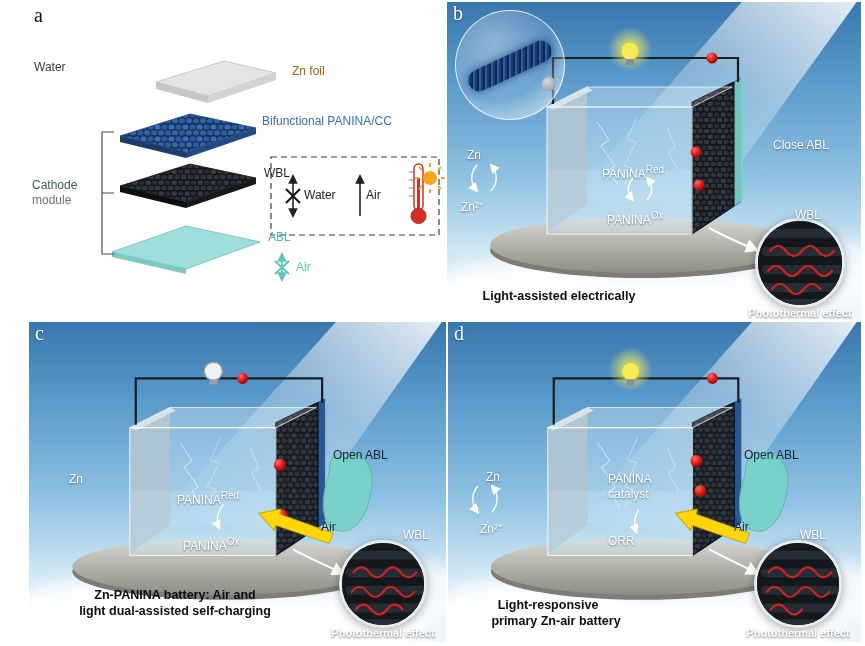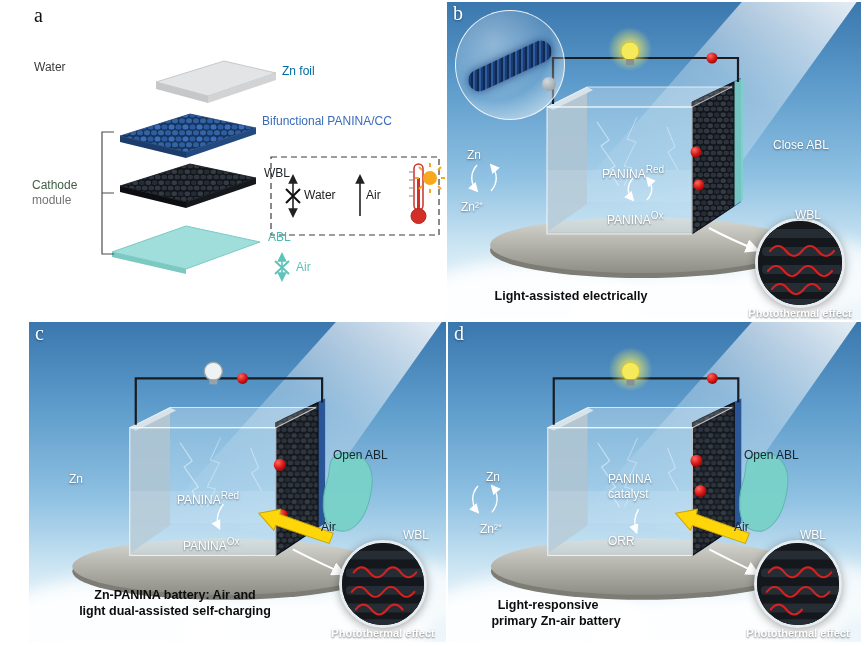--- a/index.html
+++ b/index.html
@@ -116,21 +116,21 @@
           <path d="M402,163 v-4 M402,185 v4 M391,174 h-4 M413,174 h4 M394,166 l-3,-3 M410,166 l3,-3 M394,182 l-3,3 M410,182 l3,3"></path>
         </g>
       </g>
       <g stroke="#5fc3ba" stroke-width="1.6" fill="none">
         <path d="M254,250 V 276" marker-start="url(#mt)" marker-end="url(#mt)"></path>
         <path d="M247,257 l14,13 M261,257 l-14,13" stroke-width="2"></path>
       </g>
     </svg>
     <span class="panel-letter" style="left:6px;top:0;color:#111;">a</span>
     <span class="lbl" style="left:6px;top:56px;color:#3a3a3a;">Water</span>
-    <span class="lbl" style="left:254px;top:60px;color:#0369a1;">Zn foil</span>
+    <span class="lbl" style="left:264px;top:60px;color:#a16207;">Zn foil</span>
     <span class="lbl" style="left:234px;top:110px;color:#3a6cb8;">Bifunctional PANINA/CC</span>
     <span class="lbl" style="left:236px;top:162px;color:#1f2326;">WBL</span>
     <span class="lbl" style="left:4px;top:174px;color:#3f5f46;">Cathode</span>
     <span class="lbl" style="left:4px;top:189px;color:#737373;">module</span>
     <span class="lbl" style="left:240px;top:226px;color:#49b8ae;text-align:center;">ABL</span>
     <span class="lbl" style="left:276px;top:184px;color:#222;">Water</span>
     <span class="lbl" style="left:338px;top:184px;color:#222;">Air</span>
     <span class="lbl" style="left:268px;top:256px;color:#5fc3ba;">Air</span>
   </section>
 
@@ -194,21 +194,21 @@
         </g>
       </svg>
     </div>
     <span class="panel-letter white" style="left:6px;top:0;">b</span>
     <span class="lbl white" style="left:20px;top:146px;">Zn</span>
     <span class="lbl white" style="left:14px;top:196px;">Zn²⁺</span>
     <span class="lbl white" style="left:155px;top:162px;"><span>PANINA</span><sup>Red</sup></span>
     <span class="lbl white" style="left:160px;top:208px;"><span>PANINA</span><sup>Ox</sup></span>
     <span class="lbl white" style="left:326px;top:136px;">Close ABL</span>
     <span class="lbl white" style="left:348px;top:206px;">WBL</span>
-    <span class="cap" style="left:124px;top:287px;">Light-assisted electrically</span>
+    <span class="cap" style="left:112px;top:287px;">Light-assisted electrically</span>
     <span class="photo-lbl" style="left:353px;top:305px;">Photothermal effect</span>
   </section>
 
   <section class="panel sky" style="left:29px;top:322px;width:417px;height:320px;">
     <div class="cloud" style="left:-30px;bottom:-20px;width:240px;height:85px;"></div>
     <div class="cloud" style="left:150px;bottom:-25px;width:250px;height:75px;"></div>
     <div class="cloud" style="left:300px;bottom:15px;width:150px;height:65px;opacity:.8;"></div>
     <svg class="scene" viewBox="0 0 414 318" preserveAspectRatio="none" style="z-index:2;">
       <polygon points="414,-6 310,-6 130,195 260,212" fill="url(#beamG)"></polygon>
       <ellipse cx="195" cy="248" rx="152" ry="28" fill="#7d7d75"></ellipse>

